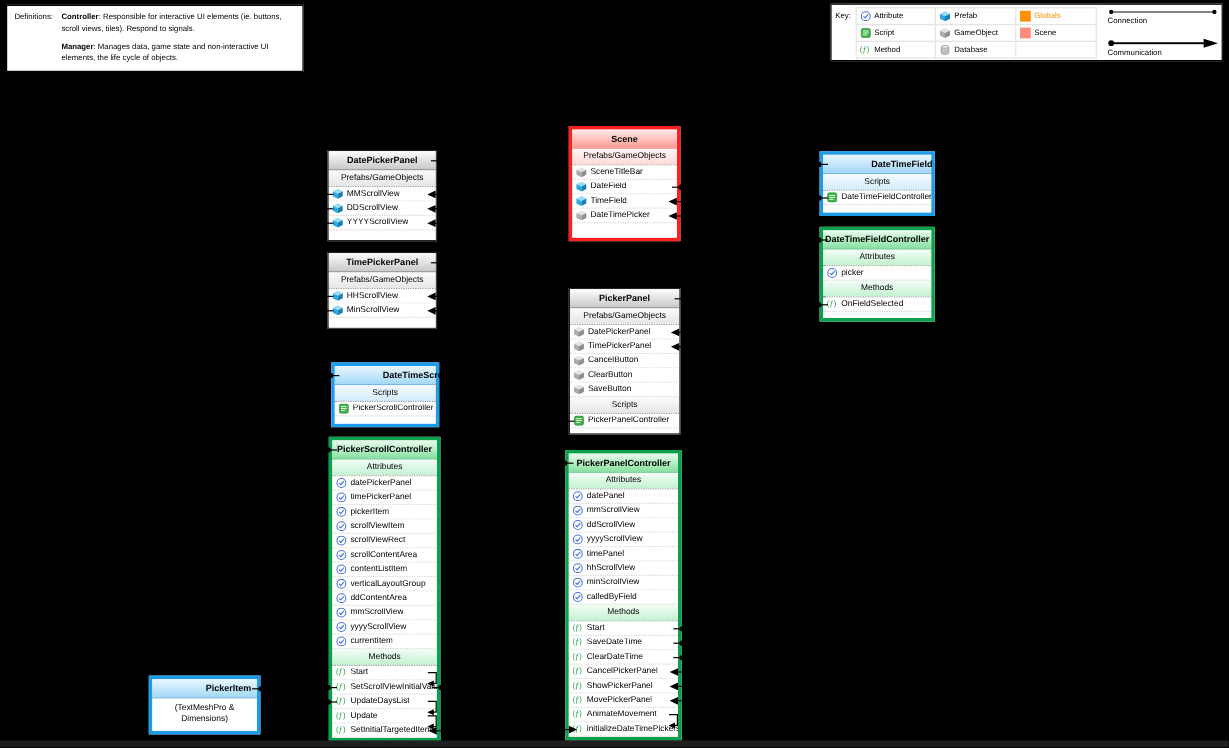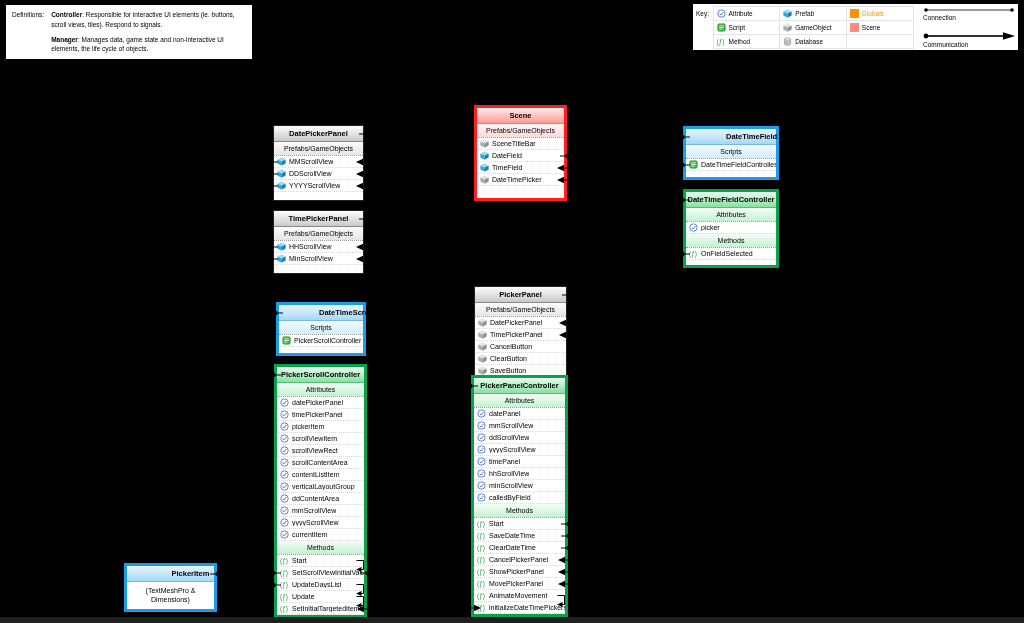--- a/index.html
+++ b/index.html
@@ -579,21 +579,21 @@
           <span class="rlabel">DateTimePicker</span>
           <span class="mk mk-right-arrow">
             <svg width="11" height="8" viewBox="0 0 11 8">
               <rect x="5" y="3.5" width="6" height="1" fill="#000"></rect>
               <polygon points="0,4 7,0.8 7,7.2" fill="#000"></polygon>
             </svg>
           </span>
         </div>
         <div class="pad" style="height: 12px;"></div>
       </div>
-      <div class="node gray" style="left: 474px; top: 240px; width: 93px; margin-top: 46px;">
+      <div class="node gray" style="left: 474px; top: 240px; width: 93px;">
         <div class="node-header">PickerPanel<span class="mk mk-right-dot">
             <svg width="10" height="6" viewBox="0 0 10 6">
               <rect x="0" y="2.5" width="7.5" height="1" fill="#000"></rect>
               <circle cx="7.5" cy="3" r="2.2" fill="#000"></circle>
             </svg>
           </span></div>
         <div class="subheader">Prefabs/GameObjects</div>
         <div class="row">
           <span class="icw">
             <svg viewBox="0 0 10 10">

